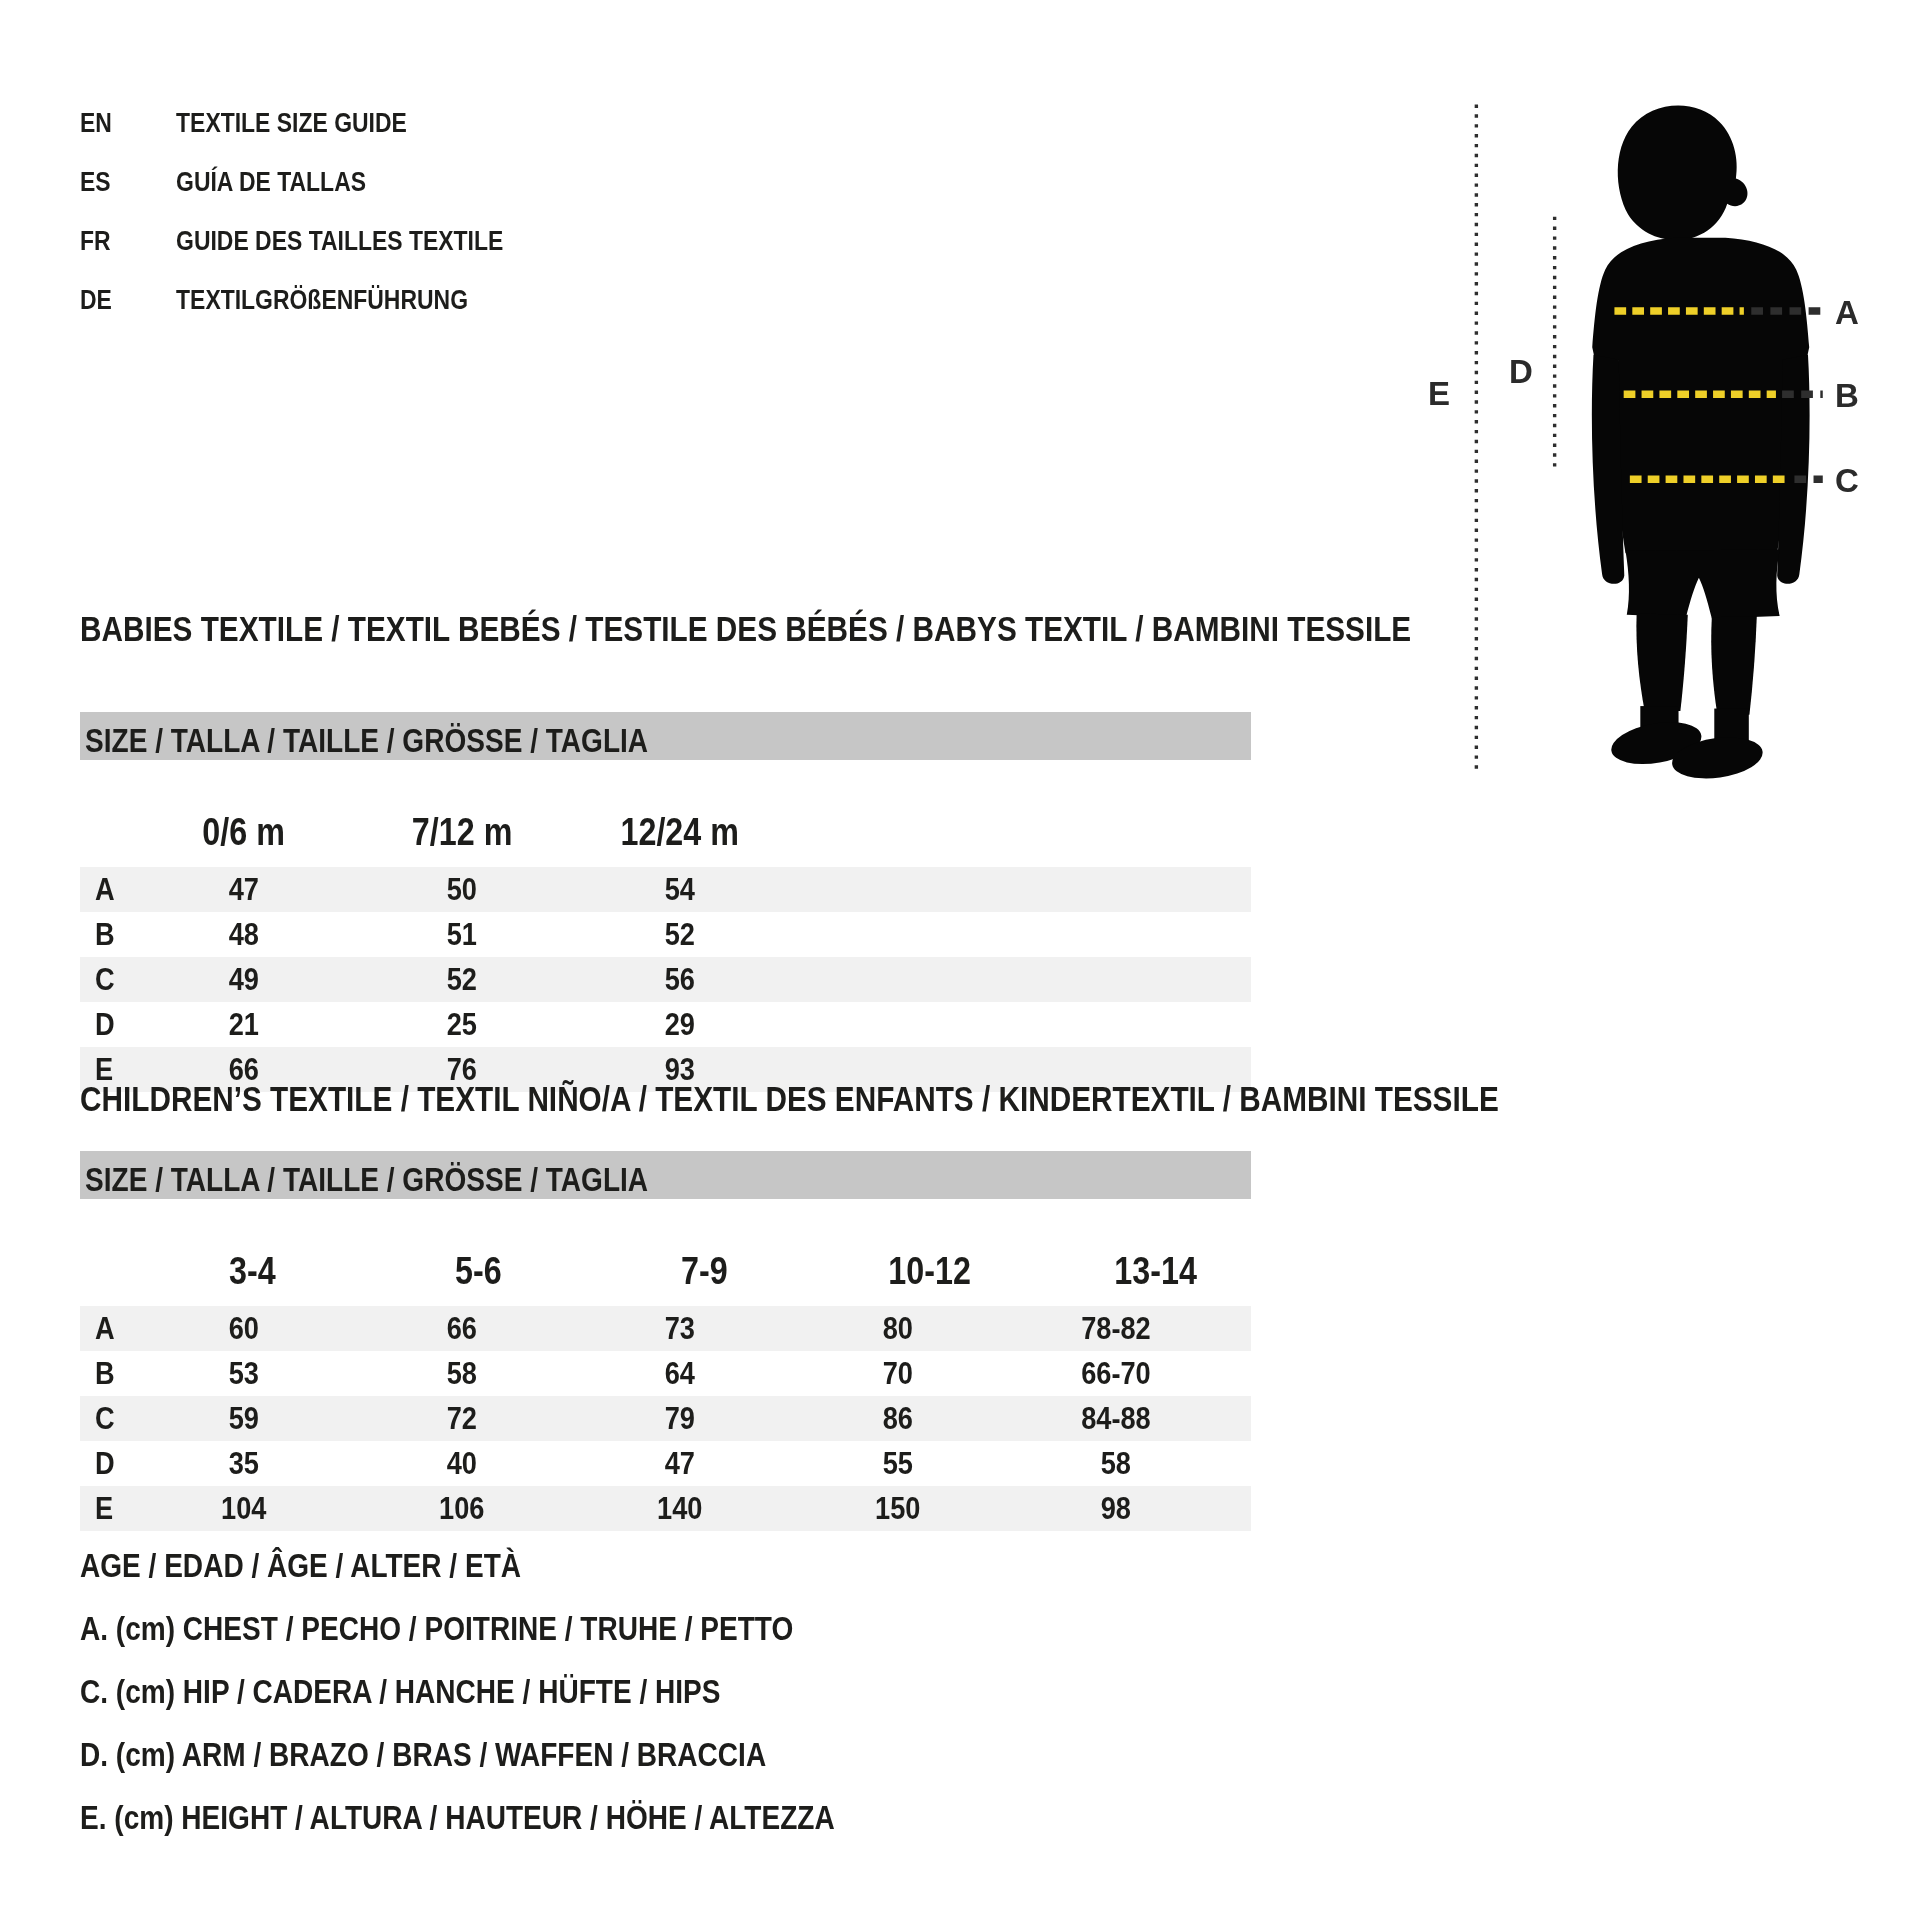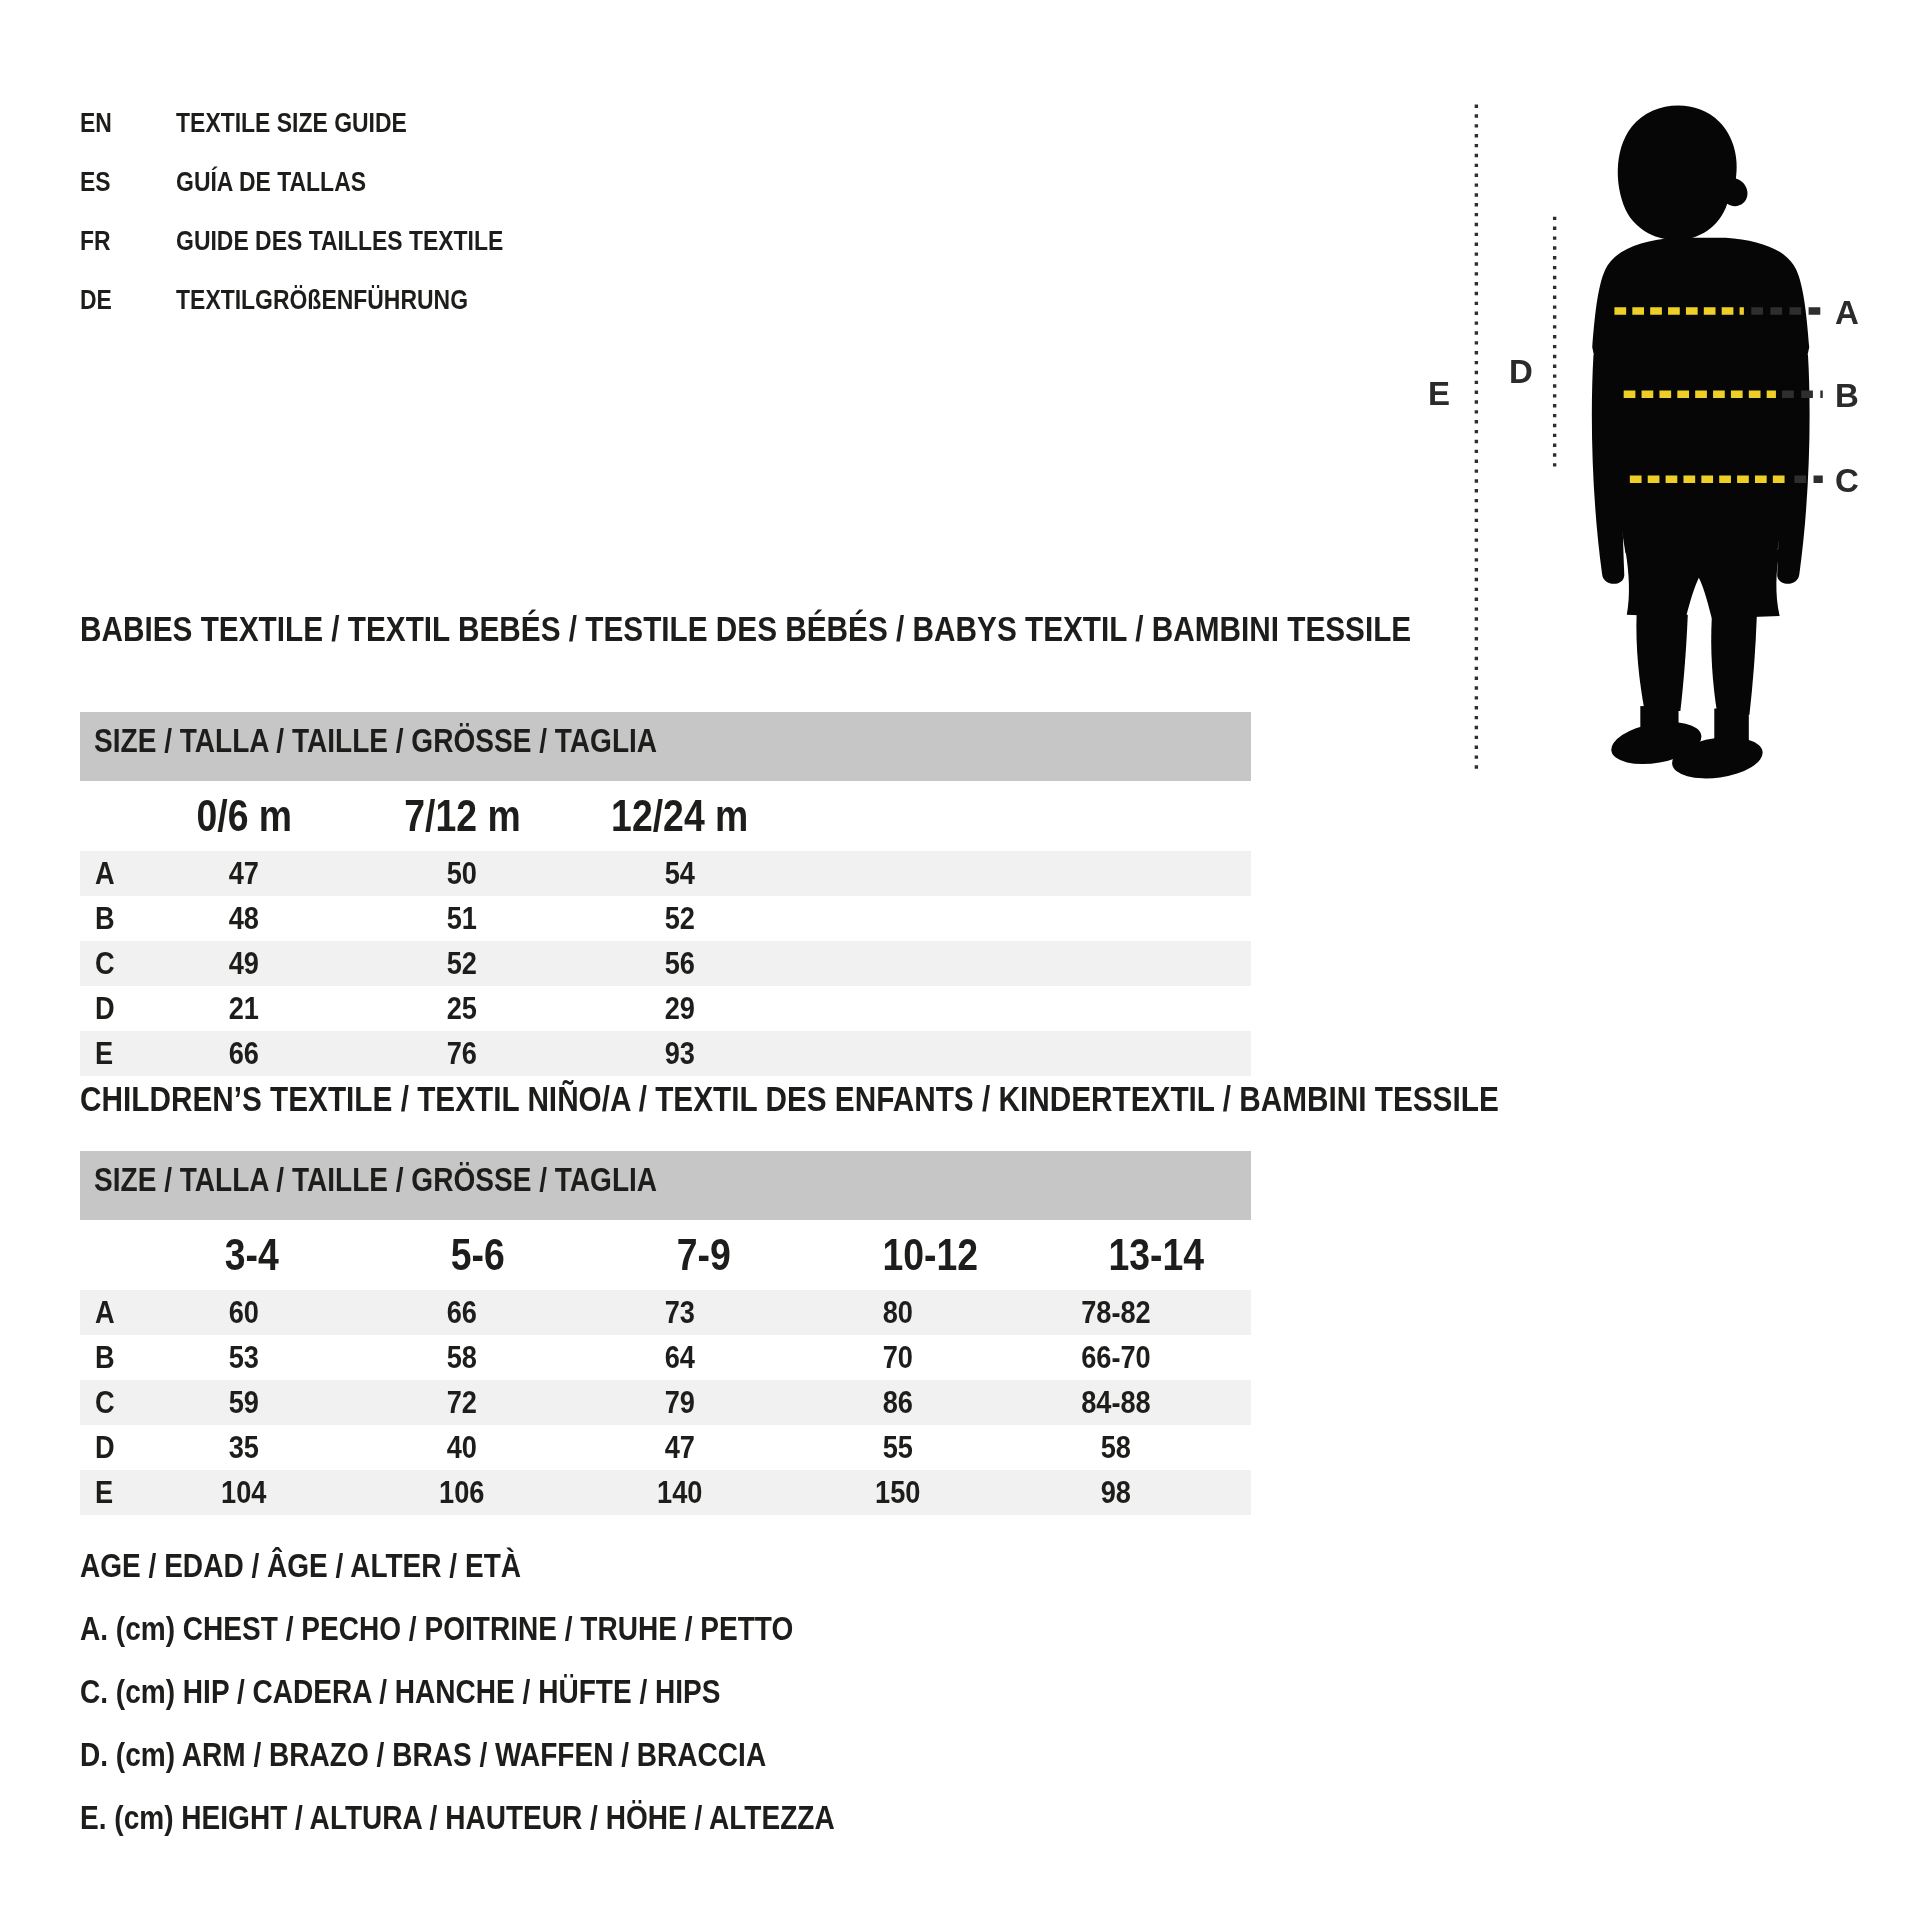--- a/index.html
+++ b/index.html
@@ -24,27 +24,27 @@
   
   .section-heading { position: absolute; left: 80px; font-size: 35px; line-height: 35px; white-space: nowrap; }
   #babies-heading { top: 611px; }
   #children-heading { top: 1081px; }
 
   
   .size-table { position: absolute; left: 80px; width: 1171px; }
   #babies-table { top: 712px; }
   #children-table { top: 1151px; }
   .bar {
-    height: 69px; line-height: 57px;
+    height: 48px; line-height: 57px;
     background: var(--bar-gray, #c6c6c6);
-    font-size: 33px; padding-left: 14px; box-sizing: border-box;
+    font-size: 33px; padding-left: 5px; box-sizing: border-box;
     white-space: nowrap;
   }
   .trow { display: grid; align-items: center; }
-  .subhead { height: 70px; font-size: 44px; }
+  .subhead { height: 70px; font-size: 38px; margin-top: 37px; }
   .drow { height: 45px; font-size: 32px; }
   .drow.stripe { background: var(--row-stripe, #f1f1f1); }
   .cell-label { padding-left: 15.4px; text-align: left; }
   .cell-val { text-align: center; }
 
   
   .legend { position: absolute; left: 80px; top: 1534px; font-size: 33px; }
   .legend-line { height: 63px; line-height: 63px; white-space: nowrap; }
 
   

